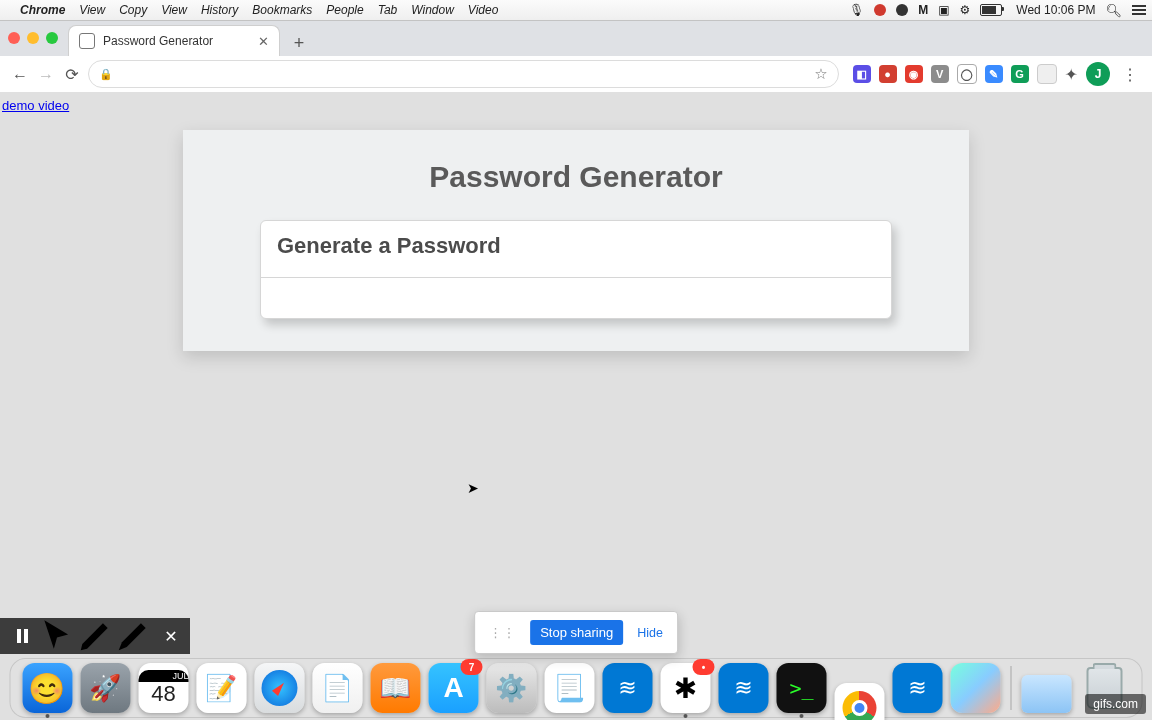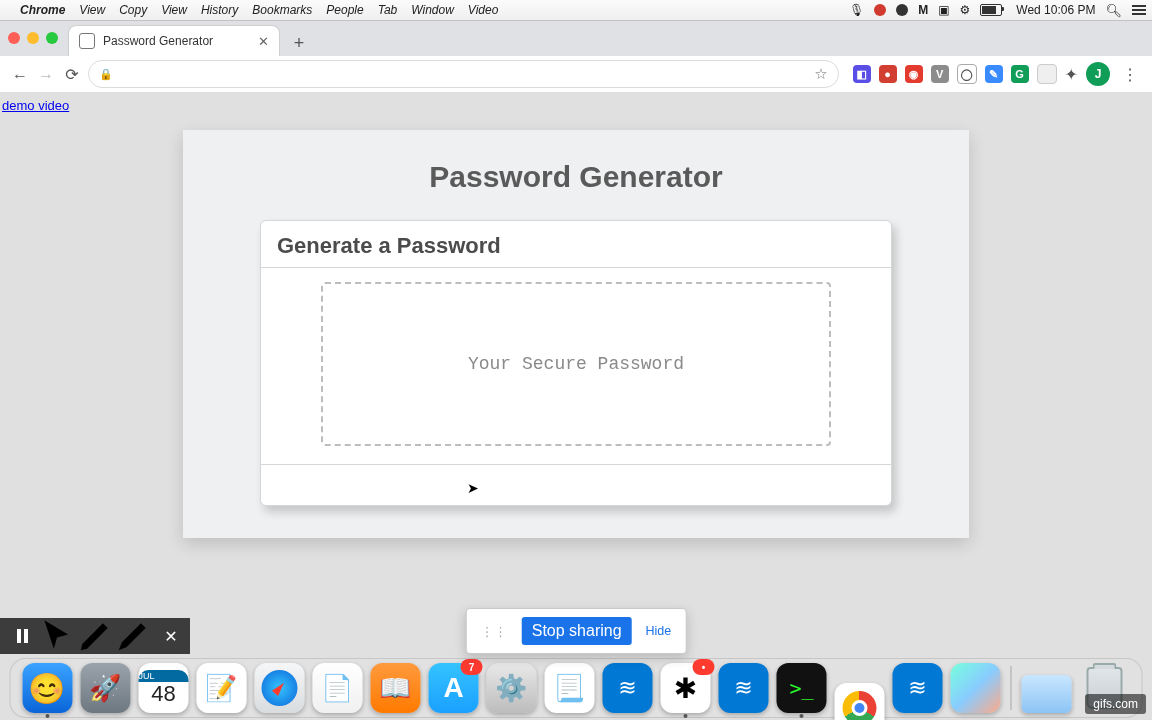--- a/index.html
+++ b/index.html
@@ -94,21 +94,21 @@
     text-align:center; font-size:30px; font-weight:700; color:#5a5a5a;
     margin:10px 0 26px 0;
   }
   .gen-panel {
     width:630px; margin:0 auto; background:#fff;
     border:1px solid #d6d6d6; border-radius:6px;
     box-shadow:4px 6px 10px rgba(0,0,0,0.18);
     overflow:hidden;
   }
   .gen-header {
-    padding:12px 16px 8px 16px;
+    padding:12px 16px 18px 16px;
     font-size:22px; font-weight:700; color:#4b4b4b;
     border-bottom:1px solid #d6d6d6;
   }
   .pw-box-wrap { padding:14px 60px 18px 60px; border-bottom:1px solid #d6d6d6; }
   .pw-box {
     height:160px; border:2px dashed #bdbdbd; border-radius:4px;
     display:flex; align-items:center; justify-content:center;
     font-family:"Courier New",monospace; font-size:18px; color:#8a8a8a;
   }
   .btn-row { display:flex; gap:16px; justify-content:center; padding:18px 0 22px 0; }
@@ -125,21 +125,21 @@
   
   .share-banner {
     position:absolute; bottom:66px; left:50%; transform:translateX(-50%);
     background:#fff; border:1px solid #c9c9c9; border-radius:4px;
     box-shadow:0 4px 12px rgba(0,0,0,0.18);
     display:flex; align-items:center; gap:14px;
     padding:8px 14px; font-size:12.5px; color:#333;
     z-index:45;
   }
   .share-banner .grip{ color:#aaa; letter-spacing:1px; }
-  .share-banner .stop{ background:#1a73e8;color:#fff;border:none;border-radius:3px;padding:5px 10px;font-size:16px; }
+  .share-banner .stop{ background:#1a73e8;color:#fff;border:none;border-radius:3px;padding:5px 10px;font-size:13px; }
   .share-banner .hide{ color:#1a73e8; font-size:12.5px; }
 
   
   .rec-toolbar {
     position:absolute; bottom:66px; left:0;
     background:#3c3c3c; display:flex;
     z-index:46;
   }
   .rec-toolbar .rbtn{
     width:38px;height:36px;display:flex;align-items:center;justify-content:center;
@@ -167,21 +167,21 @@
   }
   .dock-item{
     width:50px;height:50px;border-radius:12px;
     display:flex;align-items:center;justify-content:center;
     font-size:26px; position:relative;
     box-shadow:0 2px 4px rgba(0,0,0,0.25);
   }
   .dock-item.finder{background:linear-gradient(#3aa3ff,#0a65d8);} 
   .dock-item.launchpad{background:linear-gradient(#9aa3ab,#6e7880);} 
   .dock-item.cal{background:#fff;flex-direction:column;font-family:Arial;}
-  .dock-item.cal .m{font-size:9px;background:#0369a1;color:#fff;width:100%;text-align:left;border-radius:10px 10px 0 0;padding:1px 0;}
+  .dock-item.cal .m{font-size:9px;background:#000000;color:#fff;width:100%;text-align:right;border-radius:10px 10px 0 0;padding:1px 0;}
   .dock-item.cal .d{font-size:22px;color:#222;font-weight:400;line-height:1.1;}
   .dock-item.notes{background:linear-gradient(#fff,#fff);} 
   .dock-item.safari{background:linear-gradient(#f5f6f7,#d9dcde);} 
   .dock-item.pages{background:linear-gradient(#fff,#f0f0f0);} 
   .dock-item.books{background:linear-gradient(#ff9a3d,#ff7a00);} 
   .dock-item.appstore{background:linear-gradient(#35c3ff,#1aa0ff);} 
   .dock-item.settings{background:linear-gradient(#e9e9e9,#bcbcbc);} 
   .dock-item.text{background:#fff;} 
   .dock-item.vscode{background:#0078d4;} 
   .dock-item.slack{background:#fff;} 
@@ -279,23 +279,20 @@
     </div>
   </div>
 
   <div class="viewport">
     <a class="demo-link">demo video</a>
 
     <div class="page-card">
       <div class="page-title">Password Generator</div>
       <div class="gen-panel">
         <div class="gen-header">Generate a Password</div>
-        <div class="pw-box-wrap">
-          <div class="pw-box">Your Secure Password</div>
-        </div>
         <div class="btn-row">
         </div>
       </div>
     </div>
 
     <span class="cursor">➤</span>
   </div>
 </div>
 
 <div class="rec-toolbar">

